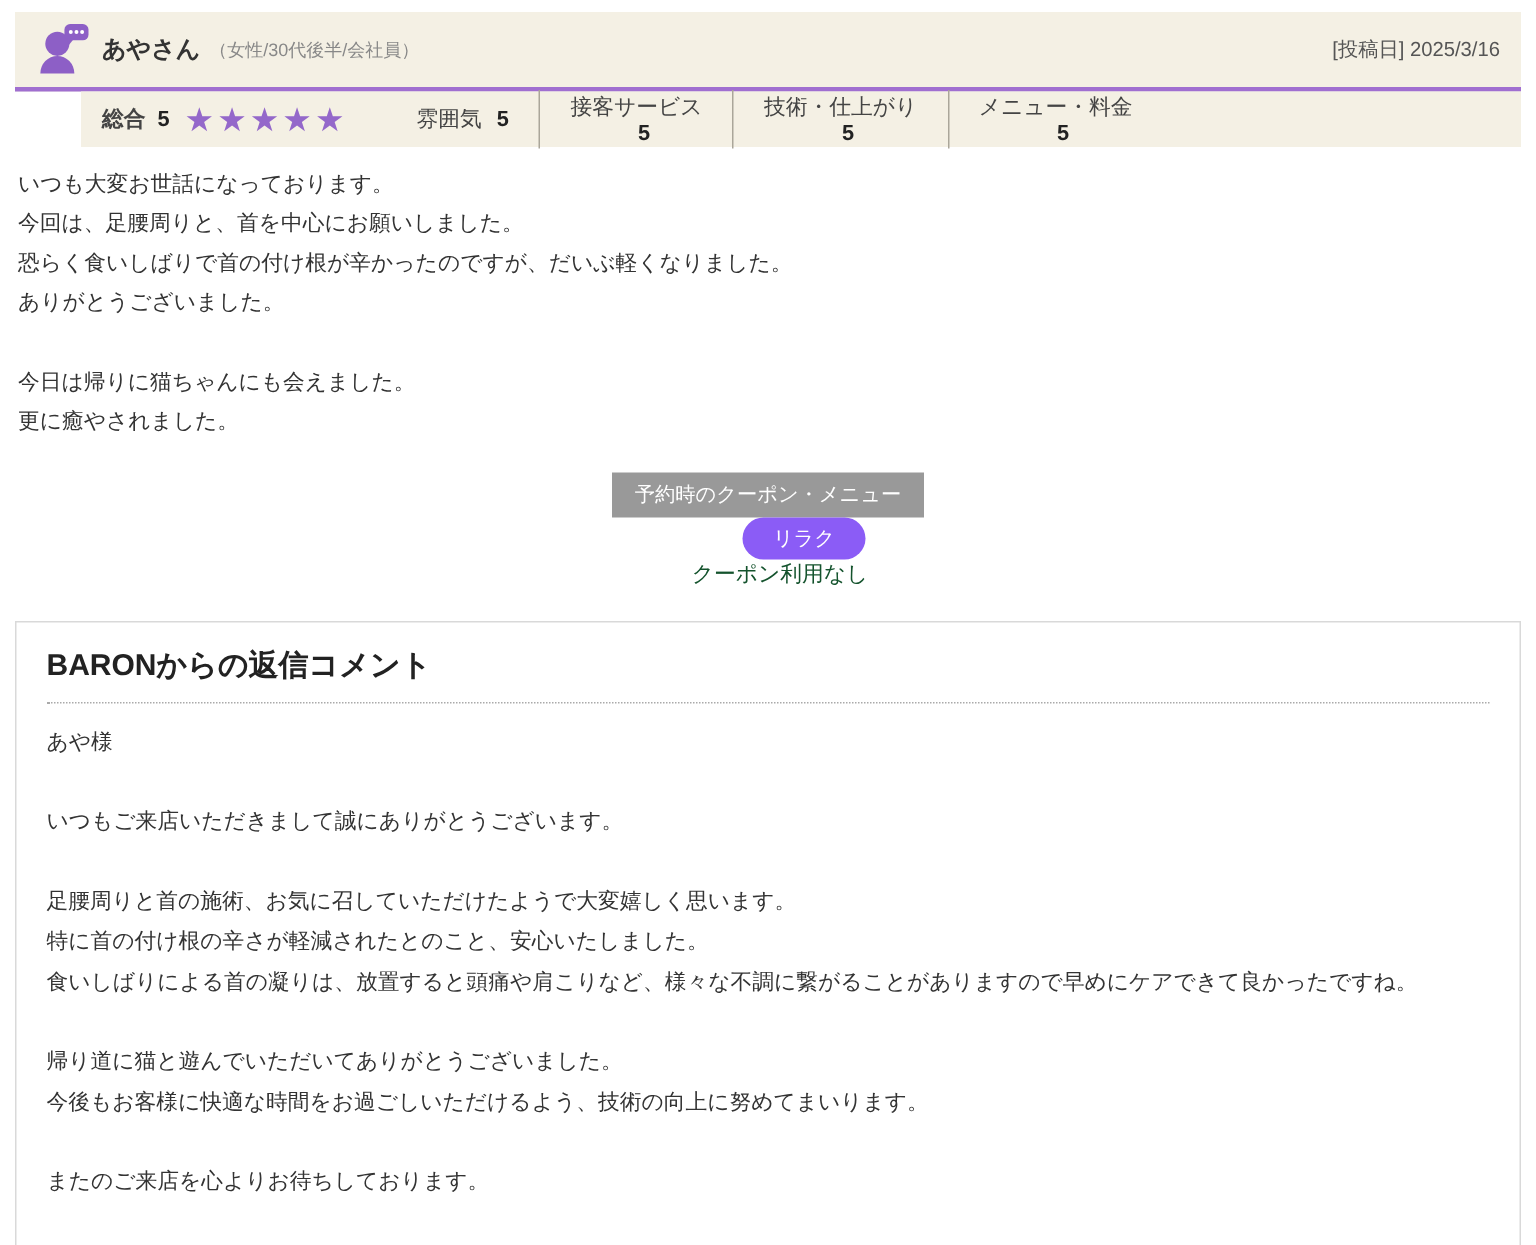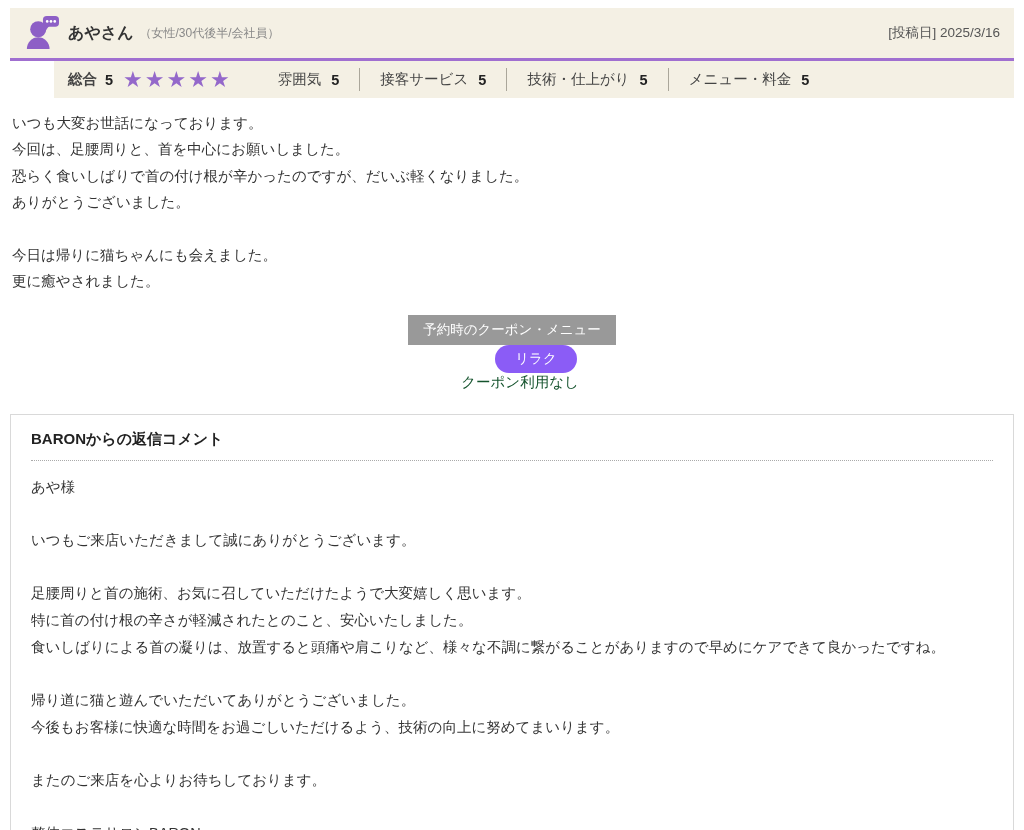--- a/index.html
+++ b/index.html
@@ -34,21 +34,21 @@
     padding: 6px 14px;
     height: 37px;
     font-size: 14.5px;
     margin-left: 44px;
   }
   .rating-overall { display: flex; align-items: center; margin-right: 26px; }
   .rating-overall .lbl { font-weight: bold; color: #444; }
   .rating-overall .val { font-weight: bold; color: #222; margin-left: 8px; }
   .stars { color: #9468ca; font-size: 22px; letter-spacing: 2px; margin-left: 10px; line-height: 1; }
   .rating-item { display: flex; align-items: center; padding: 2px 20px; }
-  .rating-item + .rating-item { border-left: 1px solid #aaa69a; }
+  .rating-item + .rating-item { border-left: 1px solid #aaa69a; flex-direction: column; }
   .rating-item .lbl { color: #444; }
   .rating-item .val { font-weight: bold; color: #222; margin-left: 10px; }
 
   
   .review-body {
     margin-top: 12px;
     padding-left: 2px;
     font-size: 14.5px;
     line-height: 1.82;
     color: #333;
@@ -74,21 +74,21 @@
   .coupon-usage { margin-left: 16px; font-size: 14.5px; color: #14532d; }
 
   
   .reply-box {
     margin-top: 22px;
     border: 1px solid #d9d9d9;
     padding: 15px 20px 22px 20px;
     background: #fff;
   }
   .reply-title {
-    font-size: 15px;
+    font-size: 20px;
     font-weight: bold;
     color: #222;
     padding-bottom: 11px;
     border-bottom: 1px dotted #aaa;
   }
   .reply-body {
     margin-top: 13px;
     font-size: 14.5px;
     line-height: 1.84;
     color: #333;

